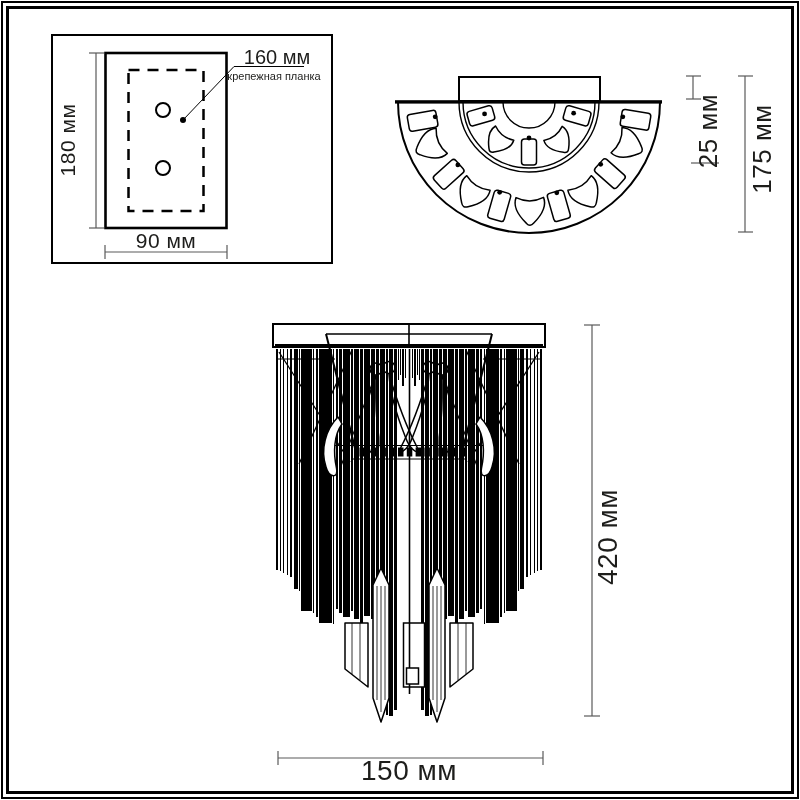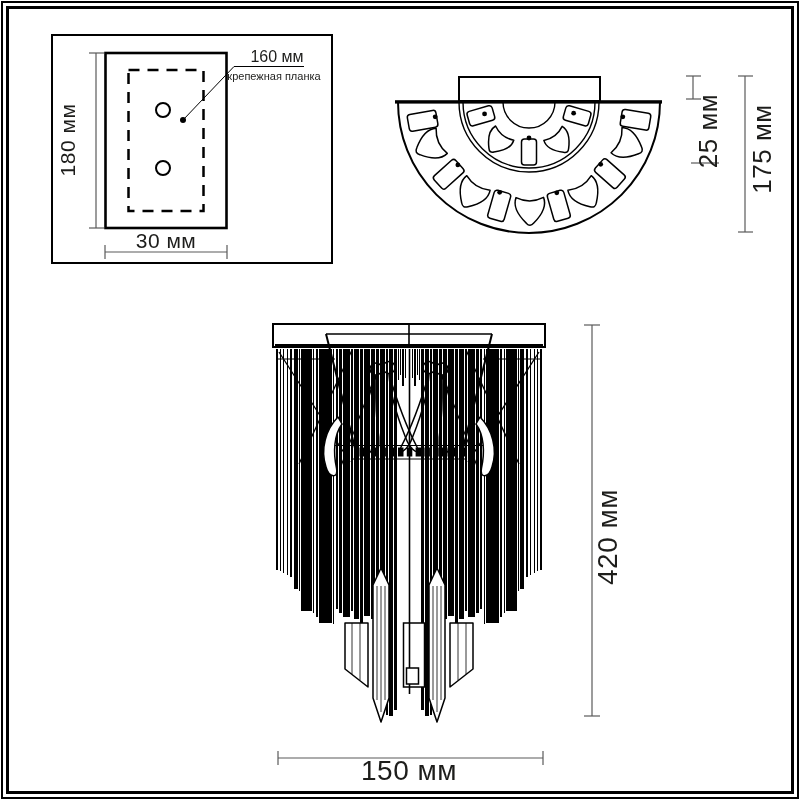--- a/index.html
+++ b/index.html
@@ -10,21 +10,21 @@
   .frame-outer{position:absolute;inset:1px;border:2px solid #000;pointer-events:none}
   .frame-inner{position:absolute;inset:6px;border:3px solid #000;pointer-events:none}
   svg{position:absolute;left:0;top:0}
   .lbl{
     position:absolute;color:#1d1d1b;white-space:nowrap;
     transform:translate(-50%,-50%);line-height:1;
   }
   .lbl.rot{transform:translate(-50%,-50%) rotate(-90deg)}
   .lbl.blk{white-space:normal;text-align:center;transform:translate(-50%,0);line-height:14px;width:96px}
   .fs15{font-size:11px}
-  .fs16{font-size:16px}
+  .fs16{font-size:20px}
   .fs21{font-size:21px;letter-spacing:.5px}
   .fs26{font-size:26px;letter-spacing:.5px}
   .fs28{font-size:28px;letter-spacing:.5px}
 </style>
 </head>
 <body>
 
 <div class="frame-outer"></div>
 <div class="frame-inner"></div>
 
@@ -218,19 +218,19 @@
     <line x1="592" y1="325" x2="592" y2="716"></line>
     <line x1="584" y1="325" x2="600" y2="325"></line>
     <line x1="584" y1="716" x2="600" y2="716"></line>
     <line x1="278" y1="758" x2="543" y2="758"></line>
     <line x1="278" y1="751" x2="278" y2="765"></line>
     <line x1="543" y1="751" x2="543" y2="765"></line>
   </g>
 </svg>
 
 <div class="lbl rot fs21" style="left:67px;top:140px">180 мм</div>
-<div class="lbl fs21" style="left:166px;top:240px">30 мм</div>
+<div class="lbl fs21" style="left:166px;top:240px">90 мм</div>
 <div class="lbl fs16" style="left:277px;top:57px">160 мм</div>
 <div class="lbl blk fs15" style="left:274px;top:69px">крепежная планка</div>
 <div class="lbl rot fs26" style="left:708px;top:131px">25 мм</div>
 <div class="lbl rot fs26" style="left:762px;top:149px">175 мм</div>
 <div class="lbl rot fs28" style="left:608px;top:537px">420 мм</div>
 <div class="lbl fs28" style="left:409px;top:771px">150 мм</div>
 
 </body></html>

